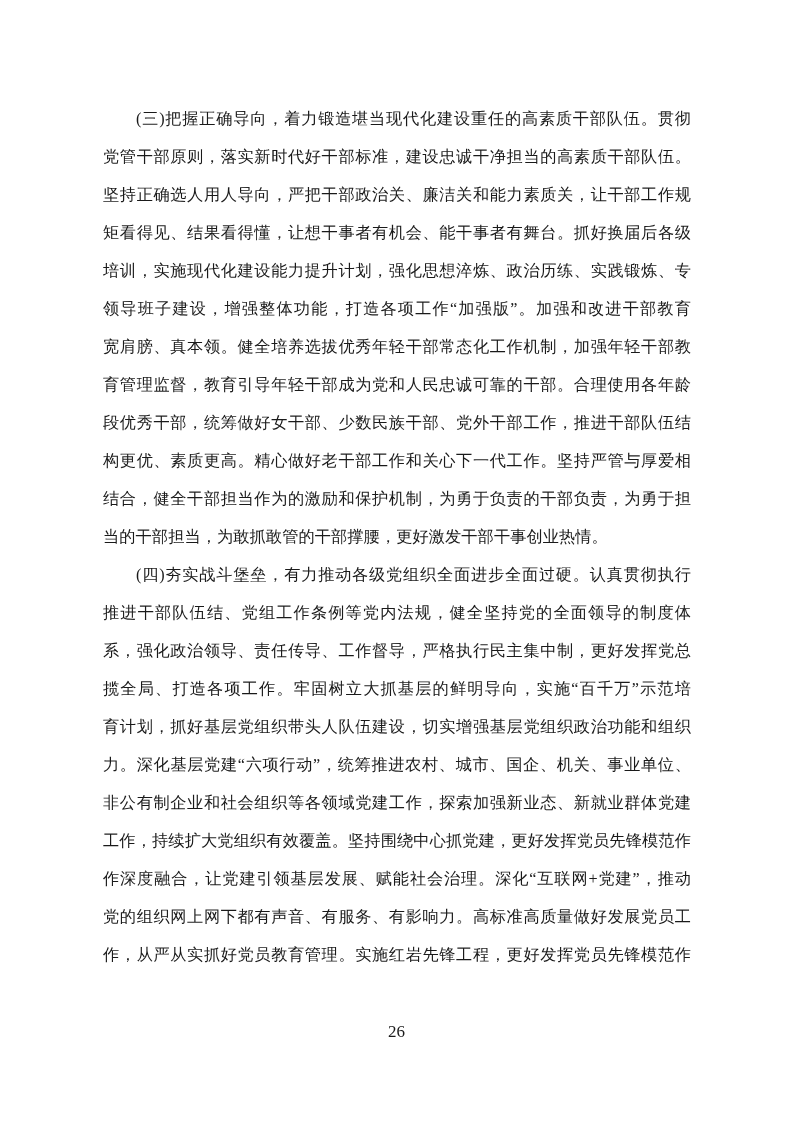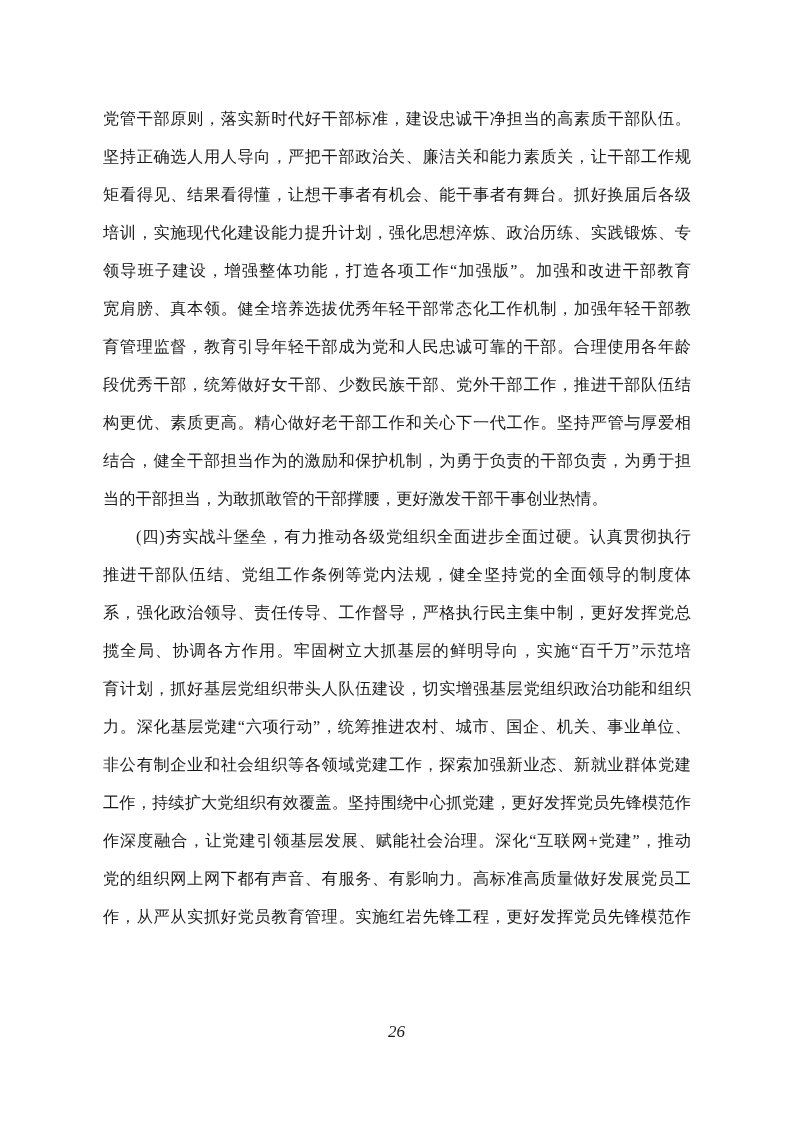--- a/index.html
+++ b/index.html
@@ -44,46 +44,46 @@
   }
   .page-number {
     position: absolute;
     top: 1022px;
     left: 0;
     right: 0;
     text-align: center;
     font-size: 17px;
     line-height: 20px;
     color: #1a1a1a;
-    font-style: italic;
   }
 </style>
 </head>
 <body>
 
 <div class="page">
   <div class="content" id="doc-content">
       <div class="paragraph">
+        <div class="line indent">(三)把握正确导向，着力锻造堪当现代化建设重任的高素质干部队伍。贯彻</div>
         <div class="line">党管干部原则，落实新时代好干部标准，建设忠诚干净担当的高素质干部队伍。</div>
         <div class="line">坚持正确选人用人导向，严把干部政治关、廉洁关和能力素质关，让干部工作规</div>
         <div class="line">矩看得见、结果看得懂，让想干事者有机会、能干事者有舞台。抓好换届后各级</div>
         <div class="line">培训，实施现代化建设能力提升计划，强化思想淬炼、政治历练、实践锻炼、专</div>
         <div class="line">领导班子建设，增强整体功能，打造各项工作“加强版”。加强和改进干部教育</div>
         <div class="line">宽肩膀、真本领。健全培养选拔优秀年轻干部常态化工作机制，加强年轻干部教</div>
         <div class="line">育管理监督，教育引导年轻干部成为党和人民忠诚可靠的干部。合理使用各年龄</div>
         <div class="line">段优秀干部，统筹做好女干部、少数民族干部、党外干部工作，推进干部队伍结</div>
         <div class="line">构更优、素质更高。精心做好老干部工作和关心下一代工作。坚持严管与厚爱相</div>
         <div class="line">结合，健全干部担当作为的激励和保护机制，为勇于负责的干部负责，为勇于担</div>
         <div class="line para-end">当的干部担当，为敢抓敢管的干部撑腰，更好激发干部干事创业热情。</div>
       </div>
       <div class="paragraph">
         <div class="line indent">(四)夯实战斗堡垒，有力推动各级党组织全面进步全面过硬。认真贯彻执行</div>
         <div class="line">推进干部队伍结、党组工作条例等党内法规，健全坚持党的全面领导的制度体</div>
         <div class="line">系，强化政治领导、责任传导、工作督导，严格执行民主集中制，更好发挥党总</div>
-        <div class="line">揽全局、协调各方作用。牢固树立大抓基层的鲜明导向，实施“百千万”示范培</div>
+        <div class="line">揽全局、打造各项工作。牢固树立大抓基层的鲜明导向，实施“百千万”示范培</div>
         <div class="line">育计划，抓好基层党组织带头人队伍建设，切实增强基层党组织政治功能和组织</div>
         <div class="line">力。深化基层党建“六项行动”，统筹推进农村、城市、国企、机关、事业单位、</div>
         <div class="line">非公有制企业和社会组织等各领域党建工作，探索加强新业态、新就业群体党建</div>
         <div class="line">工作，持续扩大党组织有效覆盖。坚持围绕中心抓党建，更好发挥党员先锋模范作</div>
         <div class="line">作深度融合，让党建引领基层发展、赋能社会治理。深化“互联网+党建”，推动</div>
         <div class="line">党的组织网上网下都有声音、有服务、有影响力。高标准高质量做好发展党员工</div>
         <div class="line">作，从严从实抓好党员教育管理。实施红岩先锋工程，更好发挥党员先锋模范作</div>
       </div>
     </div>
   <div class="page-number">26</div>

